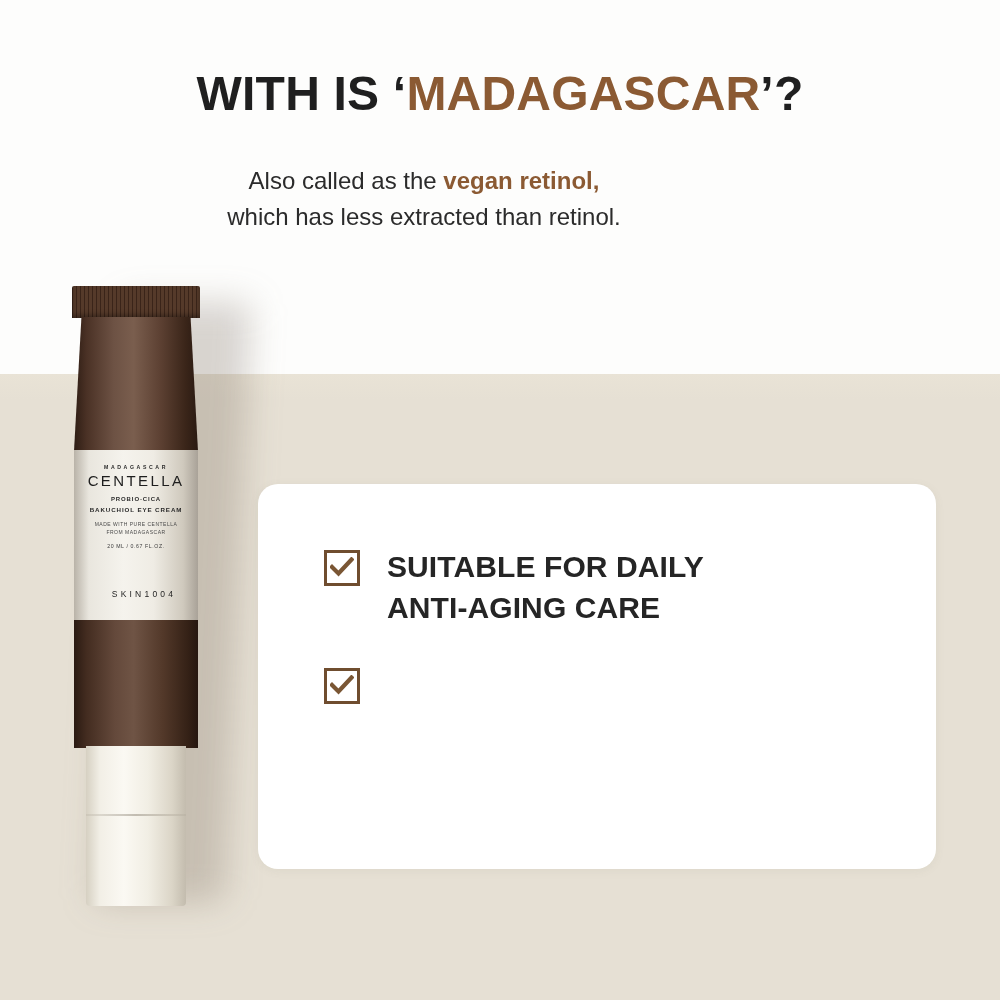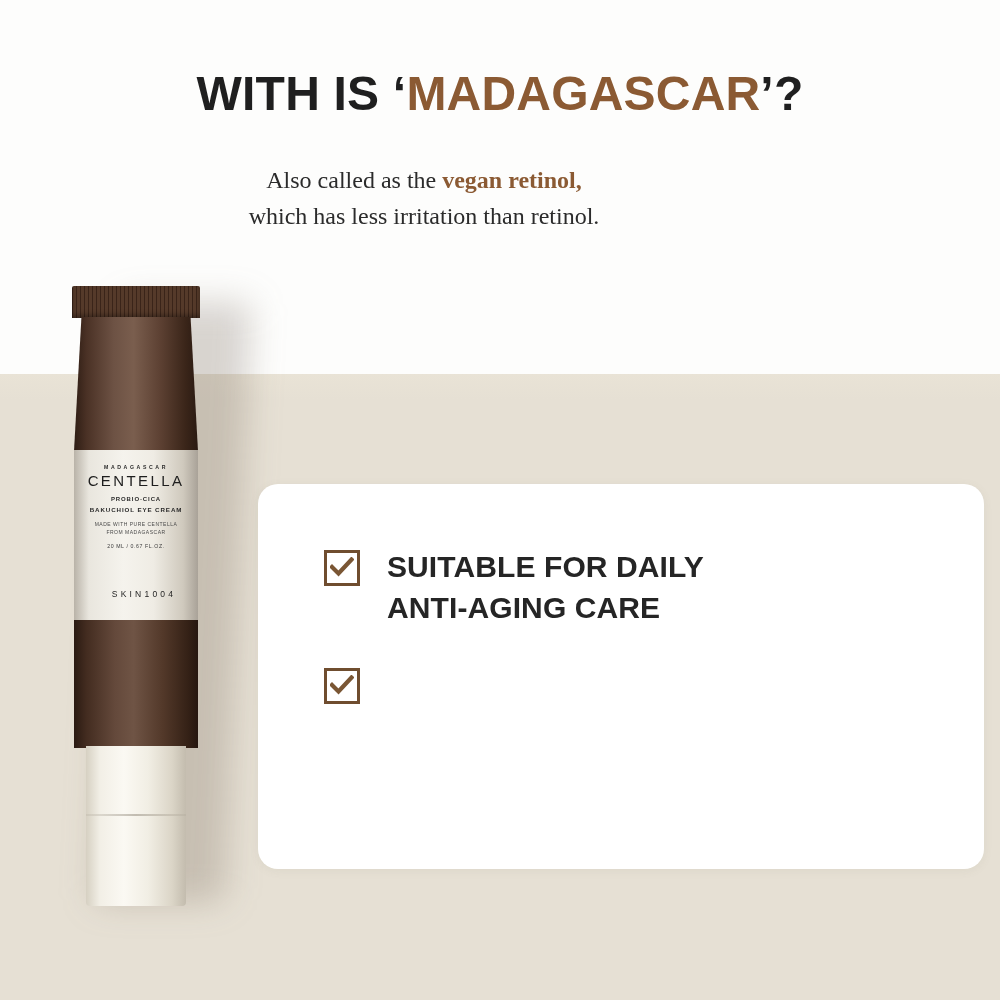--- a/index.html
+++ b/index.html
@@ -53,21 +53,20 @@
 
   .subtitle {
     position: absolute;
     left: 0; top: 163px;
     width: 848px;
     text-align: center;
     font-size: 24px;
     line-height: 35.5px;
     color: #2b2b2b;
     font-weight: 400;
-    font-family: Liberation Serif, serif;
   }
   .subtitle .hl {
     color: #8b5a33;
     font-weight: bold;
   }
 
   
   .tube-wrap {
     position: absolute;
     left: 60px; top: 280px;
@@ -184,21 +183,20 @@
   }
 
   
   .card {
     position: absolute;
     left: 258px; top: 484px;
     width: 678px; height: 385px;
     background: #ffffff;
     border-radius: 20px;
     box-shadow: 0 2px 10px rgba(120,110,95,0.08);
-    padding-left: 48px;
   }
   .benefit-list {
     position: absolute;
     left: 66px; top: 62px;
     width: 580px;
   }
   .benefit {
     display: flex;
     align-items: flex-start;
     margin-bottom: 36px;
@@ -230,21 +228,21 @@
 
 <div id="page">
 
   <div class="bg-top"></div>
   <div class="bg-bottom"></div>
 
   <div class="title"><span>WITH IS ‘</span><span class="hl">MADAGASCAR</span><span>’?</span></div>
 
   <div class="subtitle">
     <div><span>Also called as the </span><span class="hl">vegan retinol,</span></div>
-    <div>which has less irritation than retinol.</div>
+    <div>which has less extracted than retinol.</div>
   </div>
 
   <div class="tube-wrap">
     <div class="tube-shadow"></div>
     <div class="tube-crimp"></div>
     <div class="tube-top"></div>
     <div class="tube-label">
       <div class="label-inner">
         <div class="lb-madagascar">MADAGASCAR</div>
         <div class="lb-centella">CENTELLA</div>

